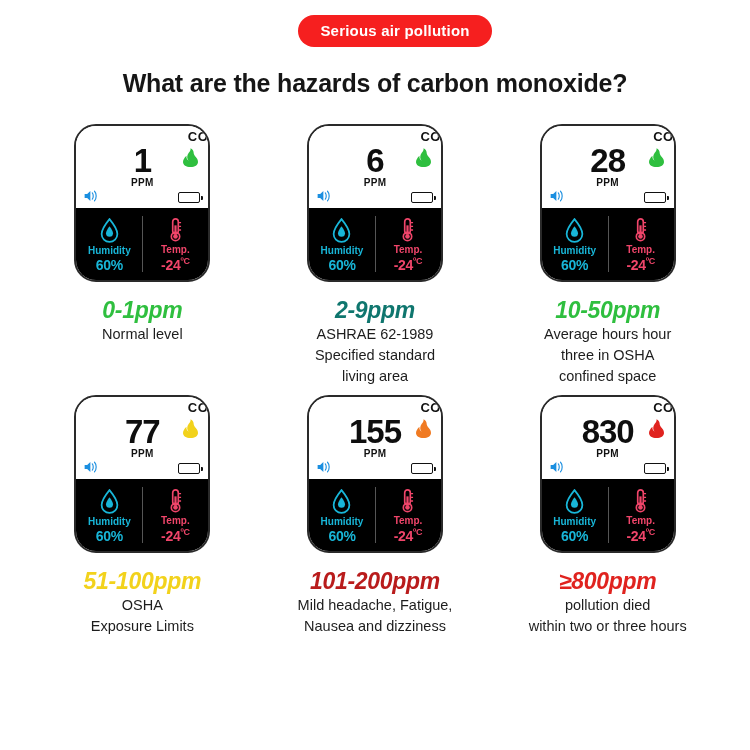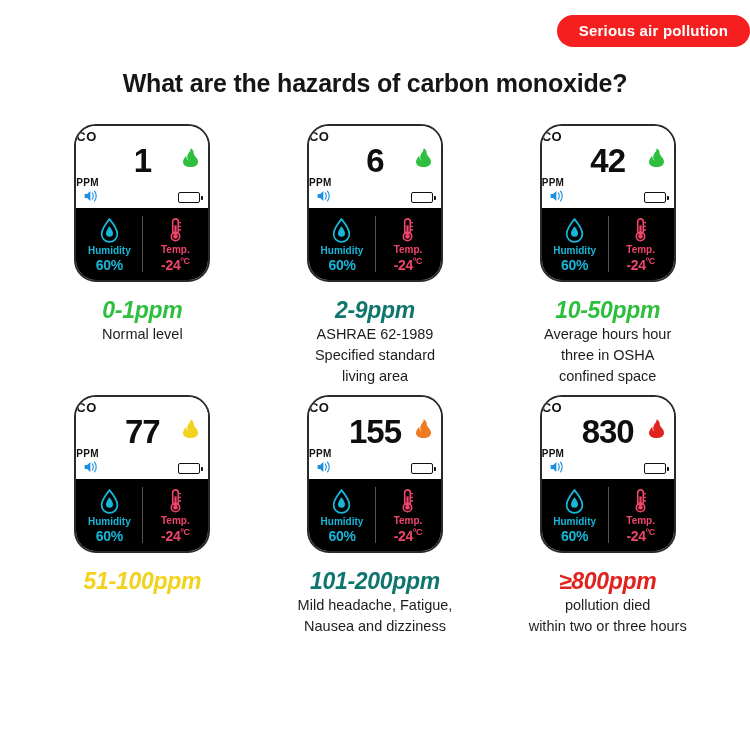--- a/index.html
+++ b/index.html
@@ -14,21 +14,21 @@
     overflow: hidden;
   }
   .page {
     width: 750px;
     height: 750px;
     position: relative;
     box-sizing: border-box;
   }
   .badge-wrap {
     display: flex;
-    justify-content: flex-end;
+    justify-content: center;
     padding-top: 15px;
     padding-left: 40px;
   }
   .badge {
     background: #f61f1f;
     color: #ffffff;
     font-size: 15px;
     font-weight: 600;
     padding: 7px 22px 8px 22px;
     border-radius: 16px;
@@ -66,38 +66,38 @@
     display: flex;
     flex-direction: column;
     box-sizing: border-box;
   }
   .dev-top {
     flex: 0 0 82px;
     position: relative;
     background: #ffffff;
   }
   .co-label {
-    text-align: left;
+    text-align: right;
     font-size: 13px;
     font-weight: bold;
     color: #111;
     margin-top: 3px;
     letter-spacing: .5px;
   }
   .co-value {
     text-align: center;
     font-size: 33px;
     font-weight: bold;
     color: #0e0e0e;
     line-height: 30px;
     margin-top: 2px;
     letter-spacing: -1px;
   }
   .ppm {
-    text-align: left;
+    text-align: center;
     font-size: 10px;
     font-weight: bold;
     color: #111;
     margin-top: 1px;
     letter-spacing: .3px;
   }
   .speaker-icon {
     position: absolute;
     left: 7px;
     bottom: 5px;
@@ -306,21 +306,21 @@
         <div class="desc">
           <div>ASHRAE 62-1989</div>
           <div>Specified standard</div>
           <div>living area</div>
         </div>
       </div>
       <div class="cell">
         <div class="device">
           <div class="dev-top">
             <div class="co-label">CO</div>
-            <div class="co-value">42</div>
+            <div class="co-value">28</div>
             <div class="ppm">PPM</div>
             <span class="speaker-icon"><svg viewBox="0 0 24 22" width="16" height="14">
                 <path d="M2 8h4l5-5v16l-5-5H2z" fill="#1b8fe0"></path>
                 <path d="M14 6c2 2 2 8 0 10" stroke="#1b8fe0" stroke-width="1.8" fill="none" stroke-linecap="round"></path>
                 <path d="M17.5 3.5c3.5 3.5 3.5 11.5 0 15" stroke="#1b8fe0" stroke-width="1.8" fill="none" stroke-linecap="round"></path>
               </svg></span>
             <span class="flame-icon"><svg viewBox="0 0 24 30" width="15" height="19">
                 <path d="M12 0c1 5-4 7-5 12-1 4 1 7 2 8-2-1-4-4-3.5-8C2 15 0 19 0 22c0 5 5 8 12 8s12-3 12-8c0-7-7-9-7-15 0-3-2-6-5-7z" fill="#2fbf3f"></path>
               </svg></span>
             <span class="battery"><span class="fill" style="background:#2fbf3f"></span></span>
@@ -398,20 +398,24 @@
                   <line x1="11.5" y1="10" x2="14" y2="10" stroke="#f0456a" stroke-width="1.4"></line>
                   <line x1="11.5" y1="14" x2="14" y2="14" stroke="#f0456a" stroke-width="1.4"></line>
                 </svg>
               </span>
               <span class="cap">Temp.</span>
               <span class="val">-24<span class="unit">ºC</span></span>
             </div>
           </div>
         </div>
         <div class="range" style="color:#f2d21c">51-100ppm</div>
+        <div class="desc">
+          <div>OSHA</div>
+          <div>Exposure Limits</div>
+        </div>
       </div>
       <div class="cell">
         <div class="device">
           <div class="dev-top">
             <div class="co-label">CO</div>
             <div class="co-value">155</div>
             <div class="ppm">PPM</div>
             <span class="speaker-icon"><svg viewBox="0 0 24 22" width="16" height="14">
                 <path d="M2 8h4l5-5v16l-5-5H2z" fill="#1b8fe0"></path>
                 <path d="M14 6c2 2 2 8 0 10" stroke="#1b8fe0" stroke-width="1.8" fill="none" stroke-linecap="round"></path>
@@ -443,21 +447,21 @@
                   <line x1="11.5" y1="6" x2="14" y2="6" stroke="#f0456a" stroke-width="1.4"></line>
                   <line x1="11.5" y1="10" x2="14" y2="10" stroke="#f0456a" stroke-width="1.4"></line>
                   <line x1="11.5" y1="14" x2="14" y2="14" stroke="#f0456a" stroke-width="1.4"></line>
                 </svg>
               </span>
               <span class="cap">Temp.</span>
               <span class="val">-24<span class="unit">ºC</span></span>
             </div>
           </div>
         </div>
-        <div class="range" style="color:#0f766e">101-200ppm</div>
+        <div class="range" style="color:#b91c1c">101-200ppm</div>
         <div class="desc">
           <div>Mild headache, Fatigue,</div>
           <div>Nausea and dizziness</div>
         </div>
       </div>
       <div class="cell">
         <div class="device">
           <div class="dev-top">
             <div class="co-label">CO</div>
             <div class="co-value">830</div>

